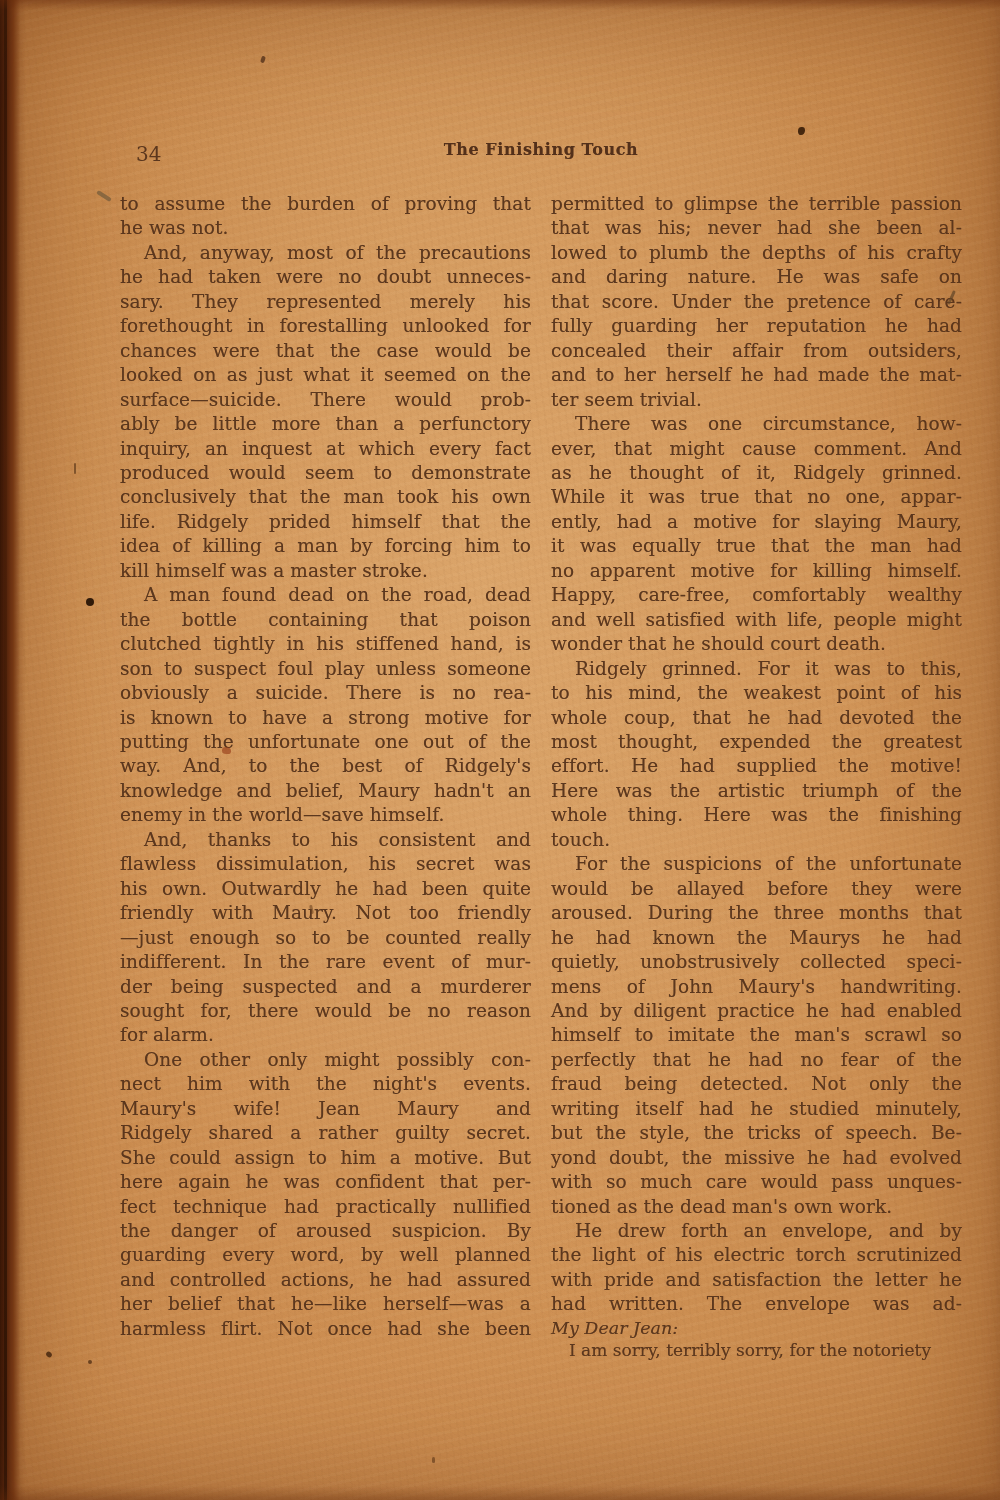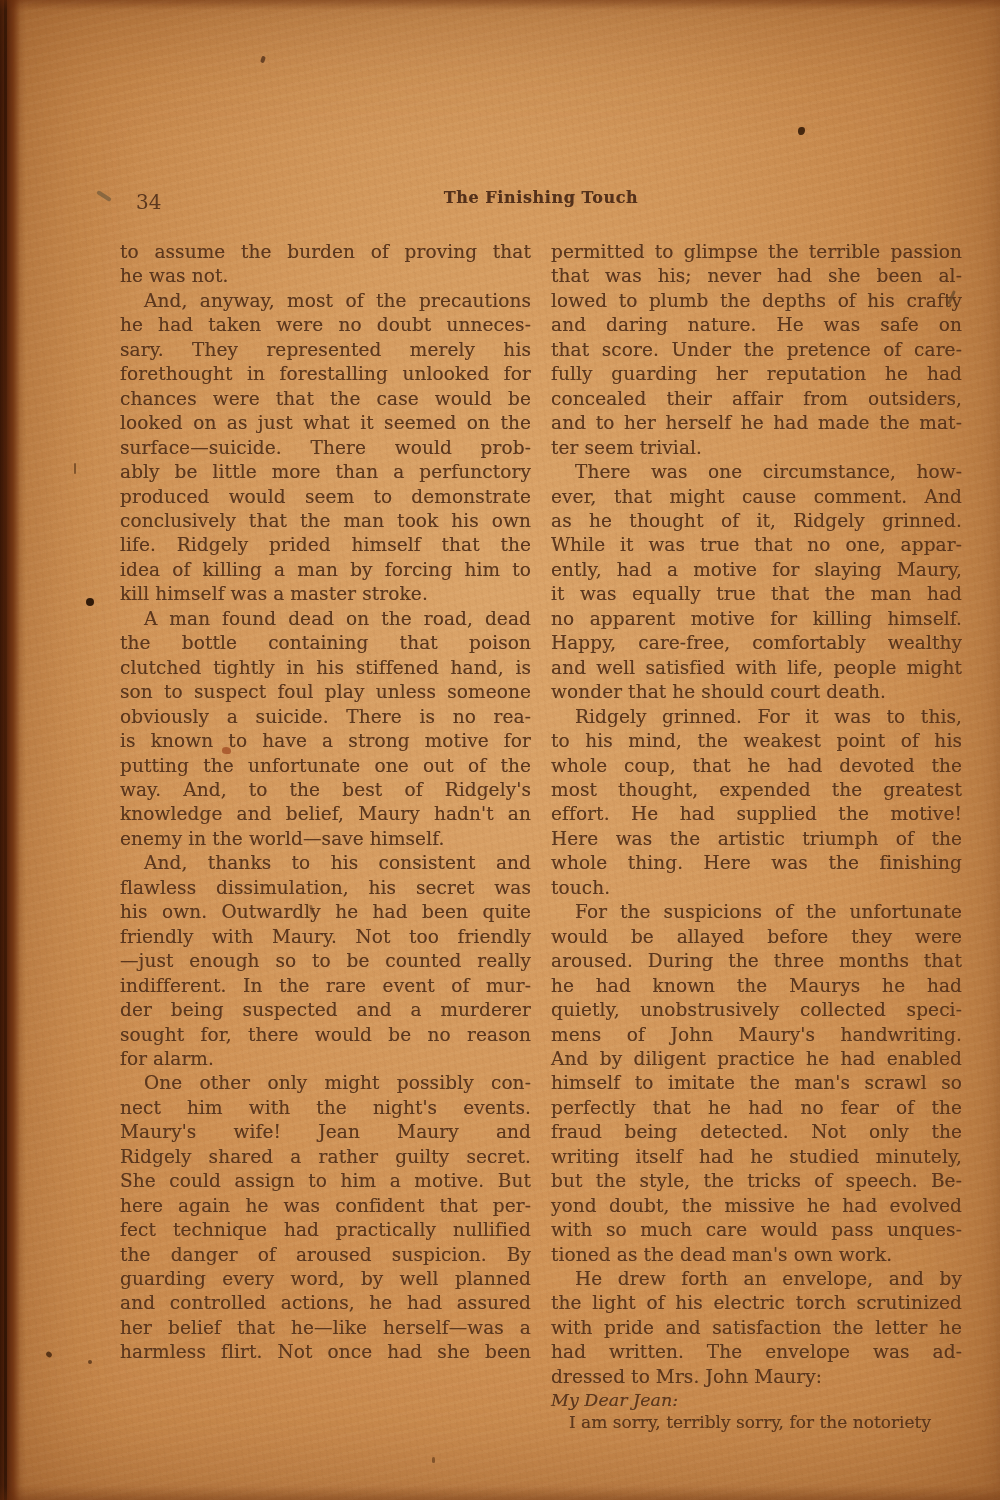--- a/index.html
+++ b/index.html
@@ -38,21 +38,21 @@
   .top-shade{
     position:absolute;left:0;top:0;width:100%;height:10px;pointer-events:none;
     background:linear-gradient(180deg,rgba(100,35,10,.38),rgba(0,0,0,0));
   }
   .bottom-shade{
     position:absolute;left:0;bottom:0;width:100%;height:14px;pointer-events:none;
     background:linear-gradient(0deg,rgba(100,40,12,.30),rgba(0,0,0,0));
   }
 
   .content{position:absolute;left:120px;right:38px;top:140px;}
-  .header{position:relative;height:28px;margin-top:48px;}
+  .header{position:relative;height:28px;}
   .page-number{position:absolute;left:16px;top:2px;font-size:20px;}
   .running-title{
     position:absolute;left:0;right:0;top:0;text-align:center;
     font-size:16px;font-weight:bold;letter-spacing:.6px;color:#53301a;
     text-shadow:0 0 .6px rgba(83,48,26,.55);
   }
 
   .cols{display:flex;gap:20px;margin-top:24px;}
   .col{flex:1 1 0;min-width:0;}
 
@@ -112,20 +112,21 @@
           </div>
           <div class="para">
             <div class="line j ind">And, anyway, most of the precautions</div>
             <div class="line j">he had taken were no doubt unneces-</div>
             <div class="line j">sary. They represented merely his</div>
             <div class="line j">forethought in forestalling unlooked for</div>
             <div class="line j">chances were that the case would be</div>
             <div class="line j">looked on as just what it seemed on the</div>
             <div class="line j">surface—suicide. There would prob-</div>
             <div class="line j">ably be little more than a perfunctory</div>
+            <div class="line j">inquiry, an inquest at which every fact</div>
             <div class="line j">produced would seem to demonstrate</div>
             <div class="line j">conclusively that the man took his own</div>
             <div class="line j">life. Ridgely prided himself that the</div>
             <div class="line j">idea of killing a man by forcing him to</div>
             <div class="line">kill himself was a master stroke.</div>
           </div>
           <div class="para">
             <div class="line j ind">A man found dead on the road, dead</div>
             <div class="line j">the bottle containing that poison</div>
             <div class="line j">clutched tightly in his stiffened hand, is</div>
@@ -213,21 +214,20 @@
             <div class="line j">but the style, the tricks of speech. Be-</div>
             <div class="line j">yond doubt, the missive he had evolved</div>
             <div class="line j">with so much care would pass unques-</div>
             <div class="line">tioned as the dead man's own work.</div>
           </div>
           <div class="para">
             <div class="line j ind">He drew forth an envelope, and by</div>
             <div class="line j">the light of his electric torch scrutinized</div>
             <div class="line j">with pride and satisfaction the letter he</div>
             <div class="line j">had written. The envelope was ad-</div>
-            <div class="line">dressed to Mrs. John Maury:</div>
           </div>
           <div class="letter">
             <div class="salutation">My Dear Jean:</div>
             <div class="letter-line">I am sorry, terribly sorry, for the notoriety</div>
           </div>
         </div>
     </div>
   </div>
 
   <div class="speck s1"></div>

